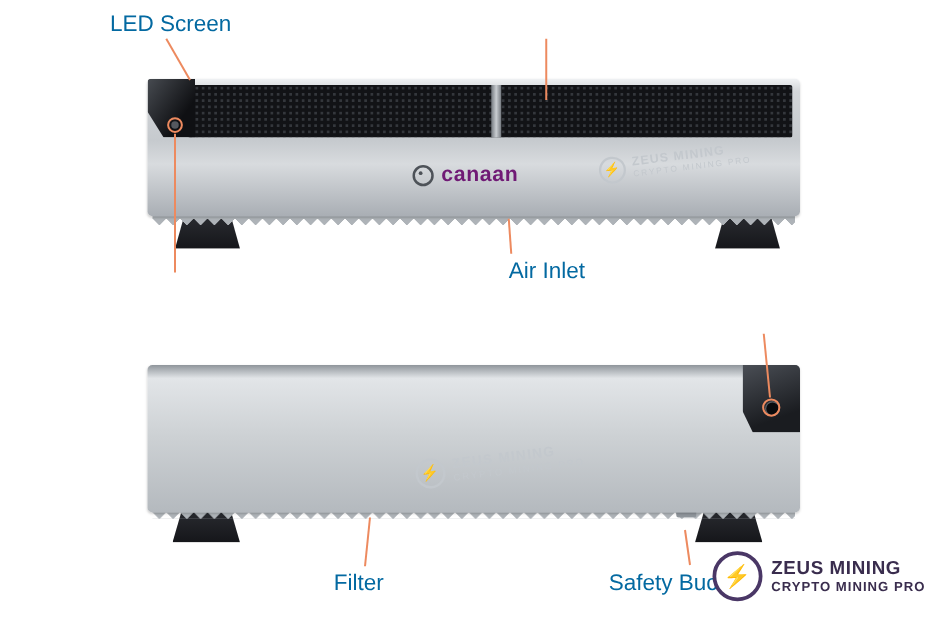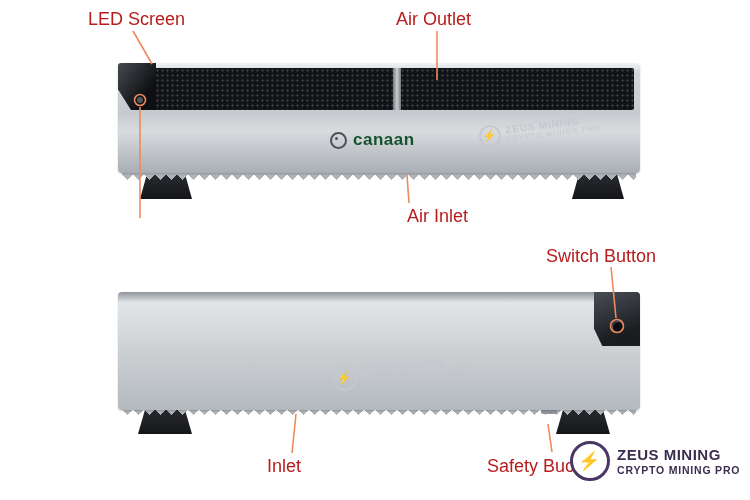--- a/index.html
+++ b/index.html
@@ -1,19 +1,19 @@
 <!DOCTYPE html>
 <html><head>
 <meta charset="utf-8">
 <style>
   html,body{margin:0;padding:0;background:#fff;font-family:"Liberation Sans",sans-serif;}
   #stage{position:relative;width:750px;height:500px;background:#ffffff;overflow:hidden;}
 
   
-  .callout{position:absolute;font-size:18px;color:#b91c1c;font-weight:500;white-space:nowrap;}
+  .callout{position:absolute;font-size:18px;color:#0369a1;font-weight:500;white-space:nowrap;}
 
   
   #leaders{position:absolute;left:0;top:0;pointer-events:none;}
 
   
   .body-top{position:absolute;left:118px;top:63px;width:522px;height:110px;border-radius:4px;
     background:linear-gradient(180deg,#f0f2f4 0%,#d3d6d9 9%,#c6cace 45%,#d8dbde 62%,#a9aeb4 100%);
     box-shadow:0 1px 2px rgba(0,0,0,.18);}
   .body-bottom{position:absolute;left:118px;top:292px;width:522px;height:118px;border-radius:4px;
     background:linear-gradient(180deg,#8f959b 0%,#e2e5e8 9%,#cdd1d4 48%,#b4b9be 100%);
@@ -26,21 +26,21 @@
   
   .grille{position:absolute;left:150px;top:68px;width:484px;height:42px;border-radius:2px;
     background-color:#121316;background-image:radial-gradient(#34373c 1px,transparent 1.3px);background-size:5px 5px;}
   .grille-divider{position:absolute;left:243px;top:0;width:8px;height:100%;
     background:linear-gradient(90deg,#74797f,#c9cdd1,#74797f);}
   .led-corner{position:absolute;left:118px;top:63px;width:38px;height:47px;border-radius:3px 0 0 0;
     background:linear-gradient(125deg,#474b51,#0f1013 70%);
     clip-path:polygon(0 0,100% 0,100% 100%,34% 100%,0 56%);}
   .power-dot{position:absolute;left:137px;top:97px;width:6px;height:6px;border-radius:50%;background:#54585e;}
 
-  .canaan{position:absolute;left:330px;top:130px;display:flex;align-items:center;gap:6px;color:#14532d;}
+  .canaan{position:absolute;left:330px;top:130px;display:flex;align-items:center;gap:6px;color:#701a75;}
   .canaan-icon{width:13px;height:13px;border:2px solid #4d5258;border-radius:50%;position:relative;}
   .canaan-icon::after{content:"";position:absolute;left:3px;top:3px;width:3px;height:3px;border-radius:50%;background:#4d5258;}
   .canaan-text{font-size:17px;font-weight:bold;letter-spacing:.5px;}
 
   
   .watermark{position:absolute;display:flex;align-items:center;gap:6px;color:#c3c8cd;transform:rotate(-7deg);}
   .wm-icon{width:20px;height:20px;border:2px solid currentColor;border-radius:50%;display:flex;align-items:center;justify-content:center;font-size:12px;line-height:1;}
   .wm-text{display:flex;flex-direction:column;line-height:1.15;}
   .wm-line1{font-size:11px;font-weight:bold;letter-spacing:1px;}
   .wm-line2{font-size:7.5px;letter-spacing:1.6px;}
@@ -117,24 +117,22 @@
       <circle cx="140" cy="100" r="5.5"></circle>
       <line x1="409" y1="203" x2="407" y2="175"></line>
       <line x1="611" y1="267" x2="616" y2="318"></line>
       <circle cx="617" cy="326" r="6.5"></circle>
       <line x1="292" y1="453" x2="296" y2="414"></line>
       <line x1="552" y1="452" x2="548" y2="424"></line>
     </g>
   </svg>
 
   <div class="callout" style="left:88px;top:9px;">LED Screen</div>
-  <div class="callout" style="left:396px;top:9px;">Air Outlet</div>
   <div class="callout" style="left:372px;top:206px;margin-left:35px;">Air Inlet</div>
-  <div class="callout" style="left:546px;top:246px;">Switch Button</div>
-  <div class="callout" style="left:267px;top:456px;">Inlet</div>
+  <div class="callout" style="left:267px;top:456px;">Filter</div>
   <div class="callout" style="left:487px;top:456px;">Safety Buckle</div>
 
   <div class="zeus-logo">
     <div class="zl-circle">⚡</div>
     <div class="zl-text">
       <div class="zl-name">ZEUS MINING</div>
       <div class="zl-sub">CRYPTO MINING PRO</div>
     </div>
   </div>
 

